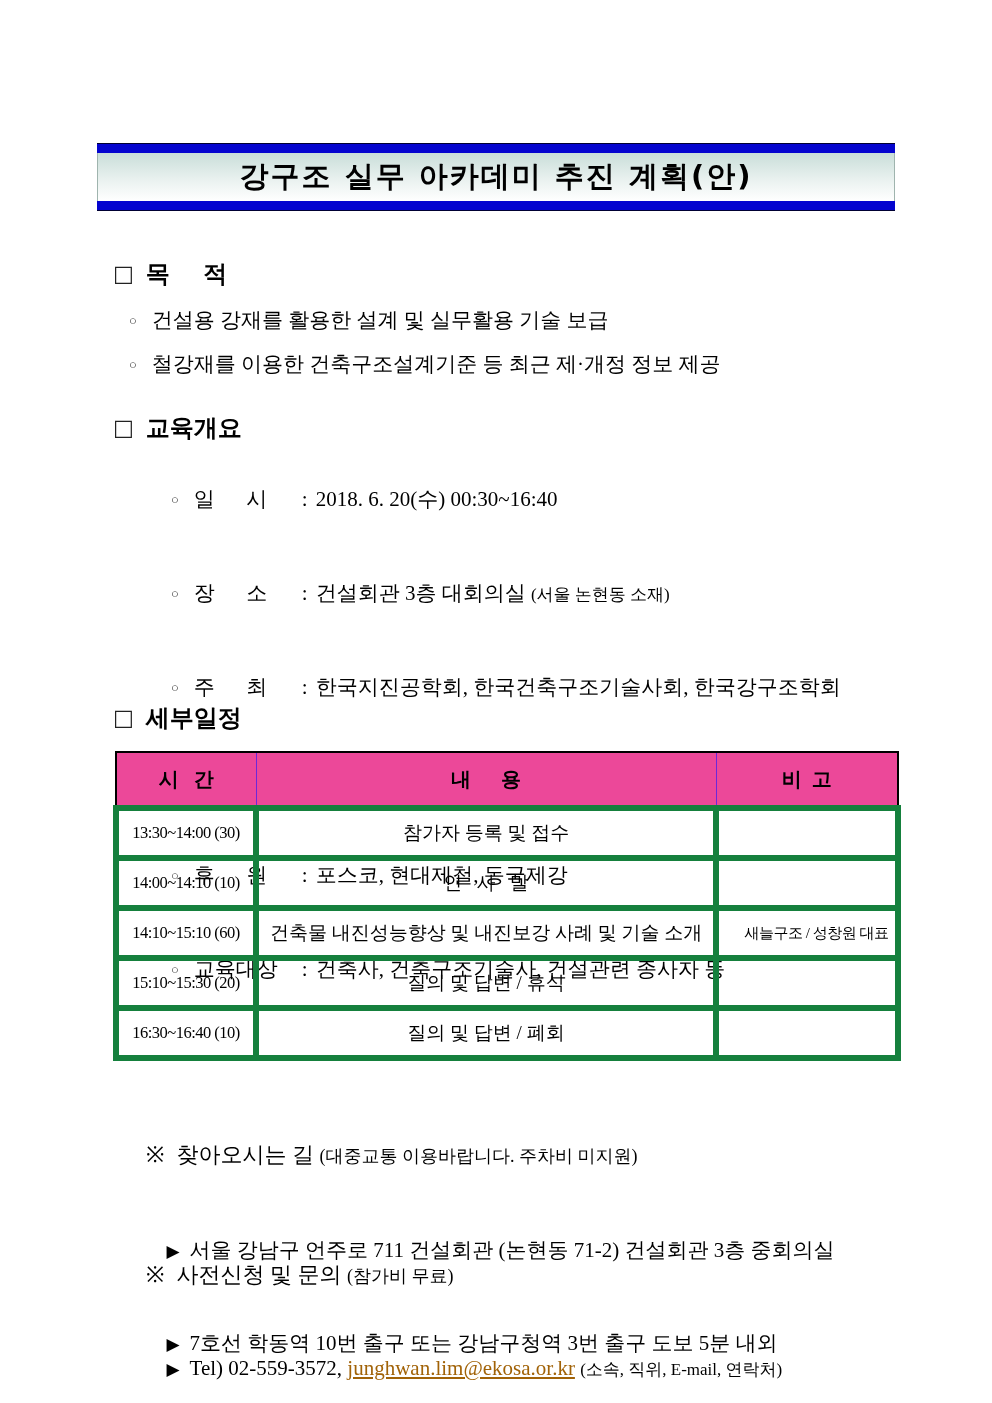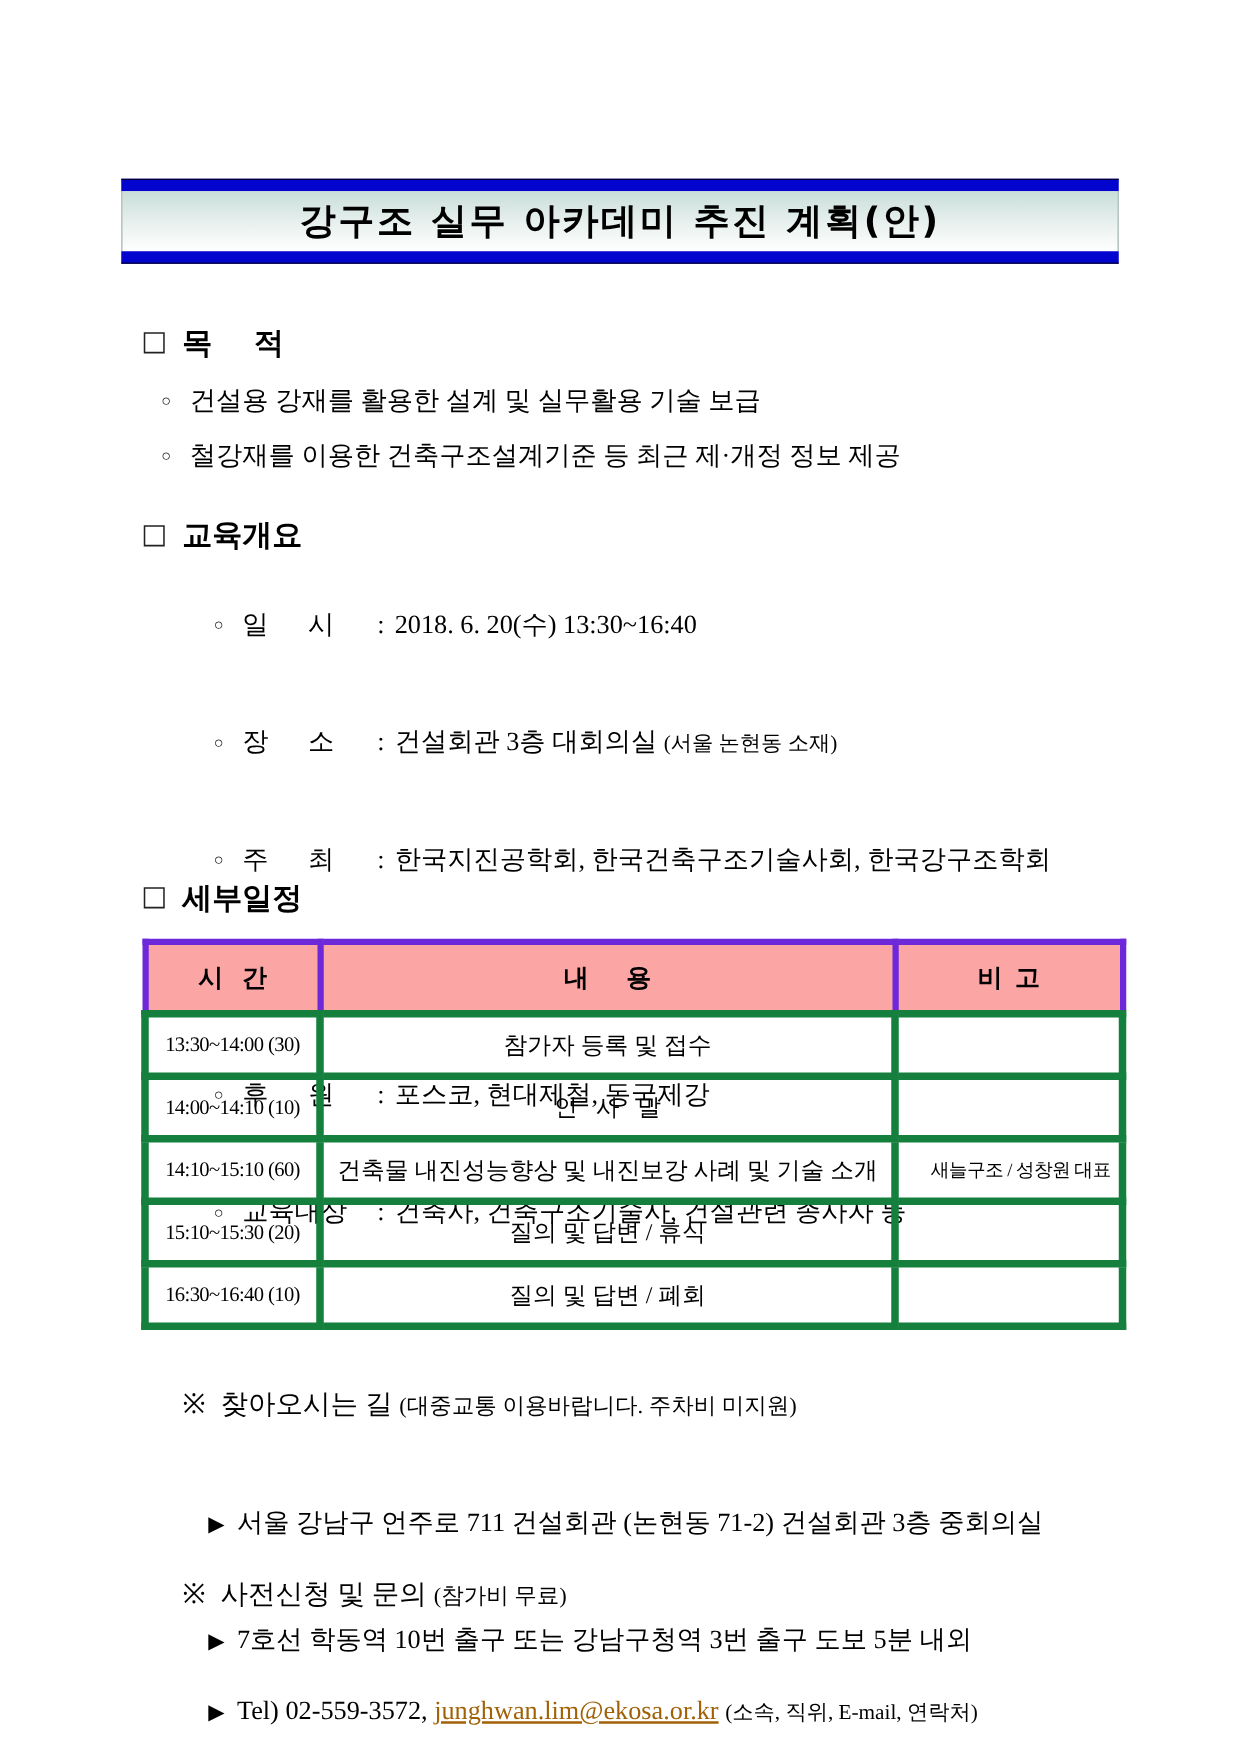--- a/index.html
+++ b/index.html
@@ -43,21 +43,21 @@
   .kv .label{display:inline-block;min-width:106px;white-space:pre;}
   .kv .sep{margin:0 8px 0 2px;}
   .kv .note{font-size:17px;}
 
   
   table.schedule{
     border-collapse:collapse;table-layout:fixed;
     width:782px;margin:0;border:2px solid #000;text-align:center;
   }
   table.schedule th{
-    background:#fca5a5;border:5px solid #6d28d9;height:50px;
+    background:#ec4899;border:1px solid #6d28d9;height:50px;
     font-size:20px;font-weight:bold;white-space:pre;
   }
   table.schedule td{border:6px solid #15803d;height:42px;font-size:19px;white-space:pre;text-align:center;}
   table.schedule td.time{font-size:16.5px;letter-spacing:-0.5px;}
   table.schedule td.remark{font-size:15px;letter-spacing:-0.5px;padding-left:20px;}
   col.c-time{width:140px;} col.c-content{width:460px;} col.c-remark{width:182px;}
 
   
   .noteline{font-size:22px;white-space:pre;}
   .noteline .marker{margin-right:12px;}
@@ -88,21 +88,21 @@
       <div class="oitem"><span class="circ">○</span><span>철강재를 이용한 건축구조설계기준 등 최근 제·개정 정보 제공</span></div>
     </div>
   </div>
 
   <div class="section" style="top:412px;">
     <div class="heading">
       <span class="sq">□</span><span>교육개요</span>
     </div>
     <div class="olist">
       <div class="kv">
-        <span class="circ">○</span><span class="label">일      시</span><span class="sep">:</span><span>2018. 6. 20(수) 13:30~16:40</span> <span class="note"></span>
+        <span class="circ">○</span><span class="label">일      시</span><span class="sep">:</span><span>2018. 6. 20(수) 00:30~16:40</span> <span class="note"></span>
       </div>
       <div class="kv">
         <span class="circ">○</span><span class="label">장      소</span><span class="sep">:</span><span>건설회관 3층 대회의실</span> <span class="note">(서울 논현동 소재)</span>
       </div>
       <div class="kv">
         <span class="circ">○</span><span class="label">주      최</span><span class="sep">:</span><span>한국지진공학회, 한국건축구조기술사회, 한국강구조학회</span> <span class="note"></span>
       </div>
       <div class="kv">
         <span class="circ">○</span><span class="label">주      관</span><span class="sep">:</span><span>한국철강협회 강구조센터</span> <span class="note"></span>
       </div>
@@ -157,21 +157,21 @@
           <tr>
             <td class="time">16:30~16:40 (10)</td>
             <td>질의 및 답변 / 폐회</td>
             <td class="remark"></td>
           </tr>
         </tbody>
       </table>
     </div>
   </div>
 
-  <div class="section" style="top:1080px;font-family:Liberation Serif, serif;">
+  <div class="section" style="top:1112px;font-family:Liberation Serif, serif;">
     <div class="noteline">
       <span class="marker">※</span><span>찾아오시는 길</span> <span class="small">(대중교통 이용바랍니다. 주차비 미지원)</span>
     </div>
     <div class="arrow-item">
       <span class="arrow">▶</span><span>서울 강남구 언주로 711 건설회관 (논현동 71-2) 건설회관 3층 중회의실</span>
     </div>
     <div class="arrow-item">
       <span class="arrow">▶</span><span>7호선 학동역 10번 출구 또는 강남구청역 3번 출구 도보 5분 내외</span>
     </div>
   </div>

